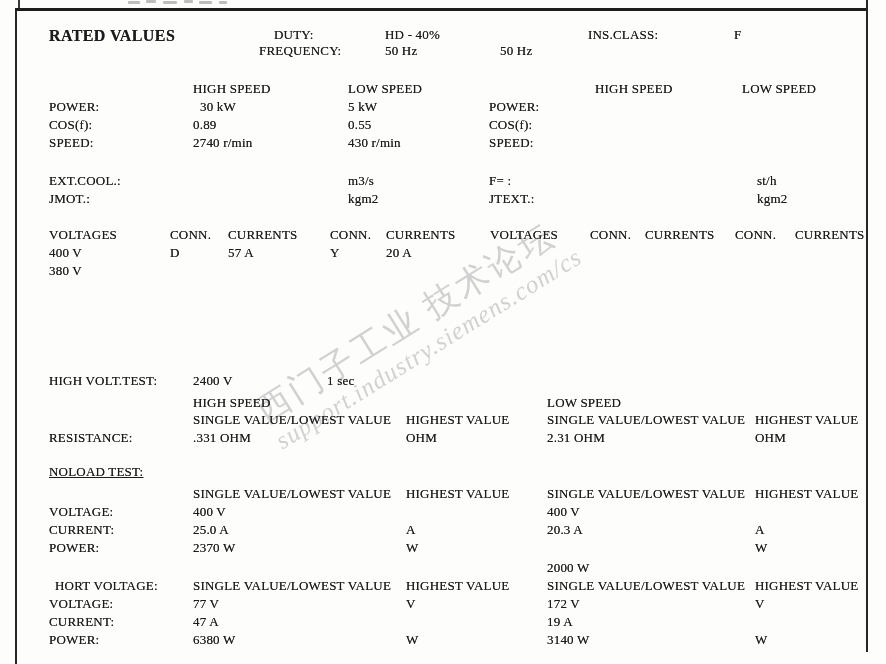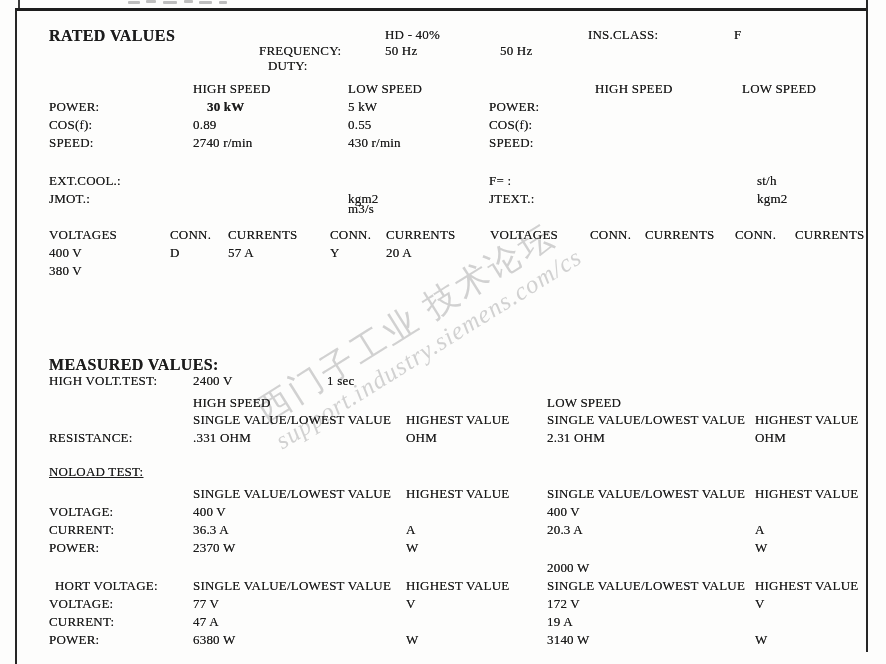--- a/index.html
+++ b/index.html
@@ -46,51 +46,51 @@
   <div class="border-left"></div>
   <div class="border-right"></div>
 
   <div class="watermark">
     <div class="wm1">西门子工业 技术论坛</div>
     <div class="wm2">support.industry.siemens.com/cs</div>
   </div>
 
   <span class="r title" style="left:49px; top:28px;">RATED VALUES</span>
 
-  <span class="r" style="left:268px; top:28px;margin-top:31px;">DUTY:</span>
+  <span class="r" style="left:274px; top:28px;">DUTY:</span>
   <span class="r" style="left:385px; top:28px;">HD - 40%</span>
   <span class="r" style="left:588px; top:28px;">INS.CLASS:</span>
   <span class="r" style="left:734px; top:28px;">F</span>
 
   <span class="r" style="left:259px; top:44px;">FREQUENCY:</span>
   <span class="r" style="left:385px; top:44px;">50 Hz</span>
   <span class="r" style="left:500px; top:44px;">50 Hz</span>
 
   <span class="r" style="left:193px; top:82px;">HIGH SPEED</span>
   <span class="r" style="left:348px; top:82px;">LOW SPEED</span>
   <span class="r" style="left:595px; top:82px;">HIGH SPEED</span>
   <span class="r" style="left:742px; top:82px;">LOW SPEED</span>
 
   <span class="r" style="left:49px;  top:100px;">POWER:</span>
-  <span class="r" style="left:207px; top:100px;font-weight:bold;">30 kW</span>
+  <span class="r" style="left:200px; top:100px;">30 kW</span>
   <span class="r" style="left:348px; top:100px;text-align:center;">5 kW</span>
   <span class="r" style="left:489px; top:100px;">POWER:</span>
 
   <span class="r" style="left:49px;  top:118px;">COS(f):</span>
   <span class="r" style="left:193px; top:118px;">0.89</span>
   <span class="r" style="left:348px; top:118px;">0.55</span>
   <span class="r" style="left:489px; top:118px;">COS(f):</span>
 
   <span class="r" style="left:49px;  top:136px;">SPEED:</span>
   <span class="r" style="left:193px; top:136px;">2740 r/min</span>
   <span class="r" style="left:348px; top:136px;">430 r/min</span>
   <span class="r" style="left:489px; top:136px;">SPEED:</span>
 
   <span class="r" style="left:49px;  top:174px;">EXT.COOL.:</span>
-  <span class="r" style="left:348px; top:174px;margin-top:28px;">m3/s</span>
+  <span class="r" style="left:348px; top:174px;">m3/s</span>
   <span class="r" style="left:489px; top:174px;">F= :</span>
   <span class="r" style="left:757px; top:174px;">st/h</span>
 
   <span class="r" style="left:49px;  top:192px;">JMOT.:</span>
   <span class="r" style="left:348px; top:192px;">kgm2</span>
   <span class="r" style="left:489px; top:192px;">JTEXT.:</span>
   <span class="r" style="left:757px; top:192px;">kgm2</span>
 
   <span class="r" style="left:49px;  top:228px;">VOLTAGES</span>
   <span class="r" style="left:170px; top:228px;">CONN.</span>
@@ -104,21 +104,20 @@
   <span class="r" style="left:795px; top:228px;">CURRENTS</span>
 
   <span class="r" style="left:49px;  top:246px;">400 V</span>
   <span class="r" style="left:170px; top:246px;">D</span>
   <span class="r" style="left:228px; top:246px;">57 A</span>
   <span class="r" style="left:330px; top:246px;">Y</span>
   <span class="r" style="left:386px; top:246px;">20 A</span>
 
   <span class="r" style="left:49px;  top:264px;">380 V</span>
 
-  <span class="r title" style="left:49px; top:357px;">MEASURED VALUES:</span>
 
   <span class="r" style="left:49px;  top:374px;">HIGH VOLT.TEST:</span>
   <span class="r" style="left:193px; top:374px;">2400 V</span>
   <span class="r" style="left:327px; top:374px;">1 sec</span>
 
   <span class="r" style="left:193px; top:396px;">HIGH SPEED</span>
   <span class="r" style="left:547px; top:396px;">LOW SPEED</span>
 
   <span class="r" style="left:193px; top:413px;">SINGLE VALUE/LOWEST VALUE</span>
   <span class="r" style="left:406px; top:413px;">HIGHEST VALUE</span>
@@ -135,21 +134,21 @@
   <span class="r" style="left:193px; top:487px;">SINGLE VALUE/LOWEST VALUE</span>
   <span class="r" style="left:406px; top:487px;">HIGHEST VALUE</span>
   <span class="r" style="left:547px; top:487px;">SINGLE VALUE/LOWEST VALUE</span>
   <span class="r" style="left:755px; top:487px;">HIGHEST VALUE</span>
 
   <span class="r" style="left:49px;  top:505px;">VOLTAGE:</span>
   <span class="r" style="left:193px; top:505px;">400 V</span>
   <span class="r" style="left:547px; top:505px;">400 V</span>
 
   <span class="r" style="left:49px;  top:523px;">CURRENT:</span>
-  <span class="r" style="left:193px; top:523px;">36.3 A</span>
+  <span class="r" style="left:193px; top:523px;">25.0 A</span>
   <span class="r" style="left:406px; top:523px;">A</span>
   <span class="r" style="left:547px; top:523px;">20.3 A</span>
   <span class="r" style="left:755px; top:523px;">A</span>
 
   <span class="r" style="left:49px;  top:541px;">POWER:</span>
   <span class="r" style="left:193px; top:541px;">2370 W</span>
   <span class="r" style="left:406px; top:541px;">W</span>
   <span class="r" style="left:547px; top:541px;margin-top:20px;">2000 W</span>
   <span class="r" style="left:755px; top:541px;">W</span>
 

